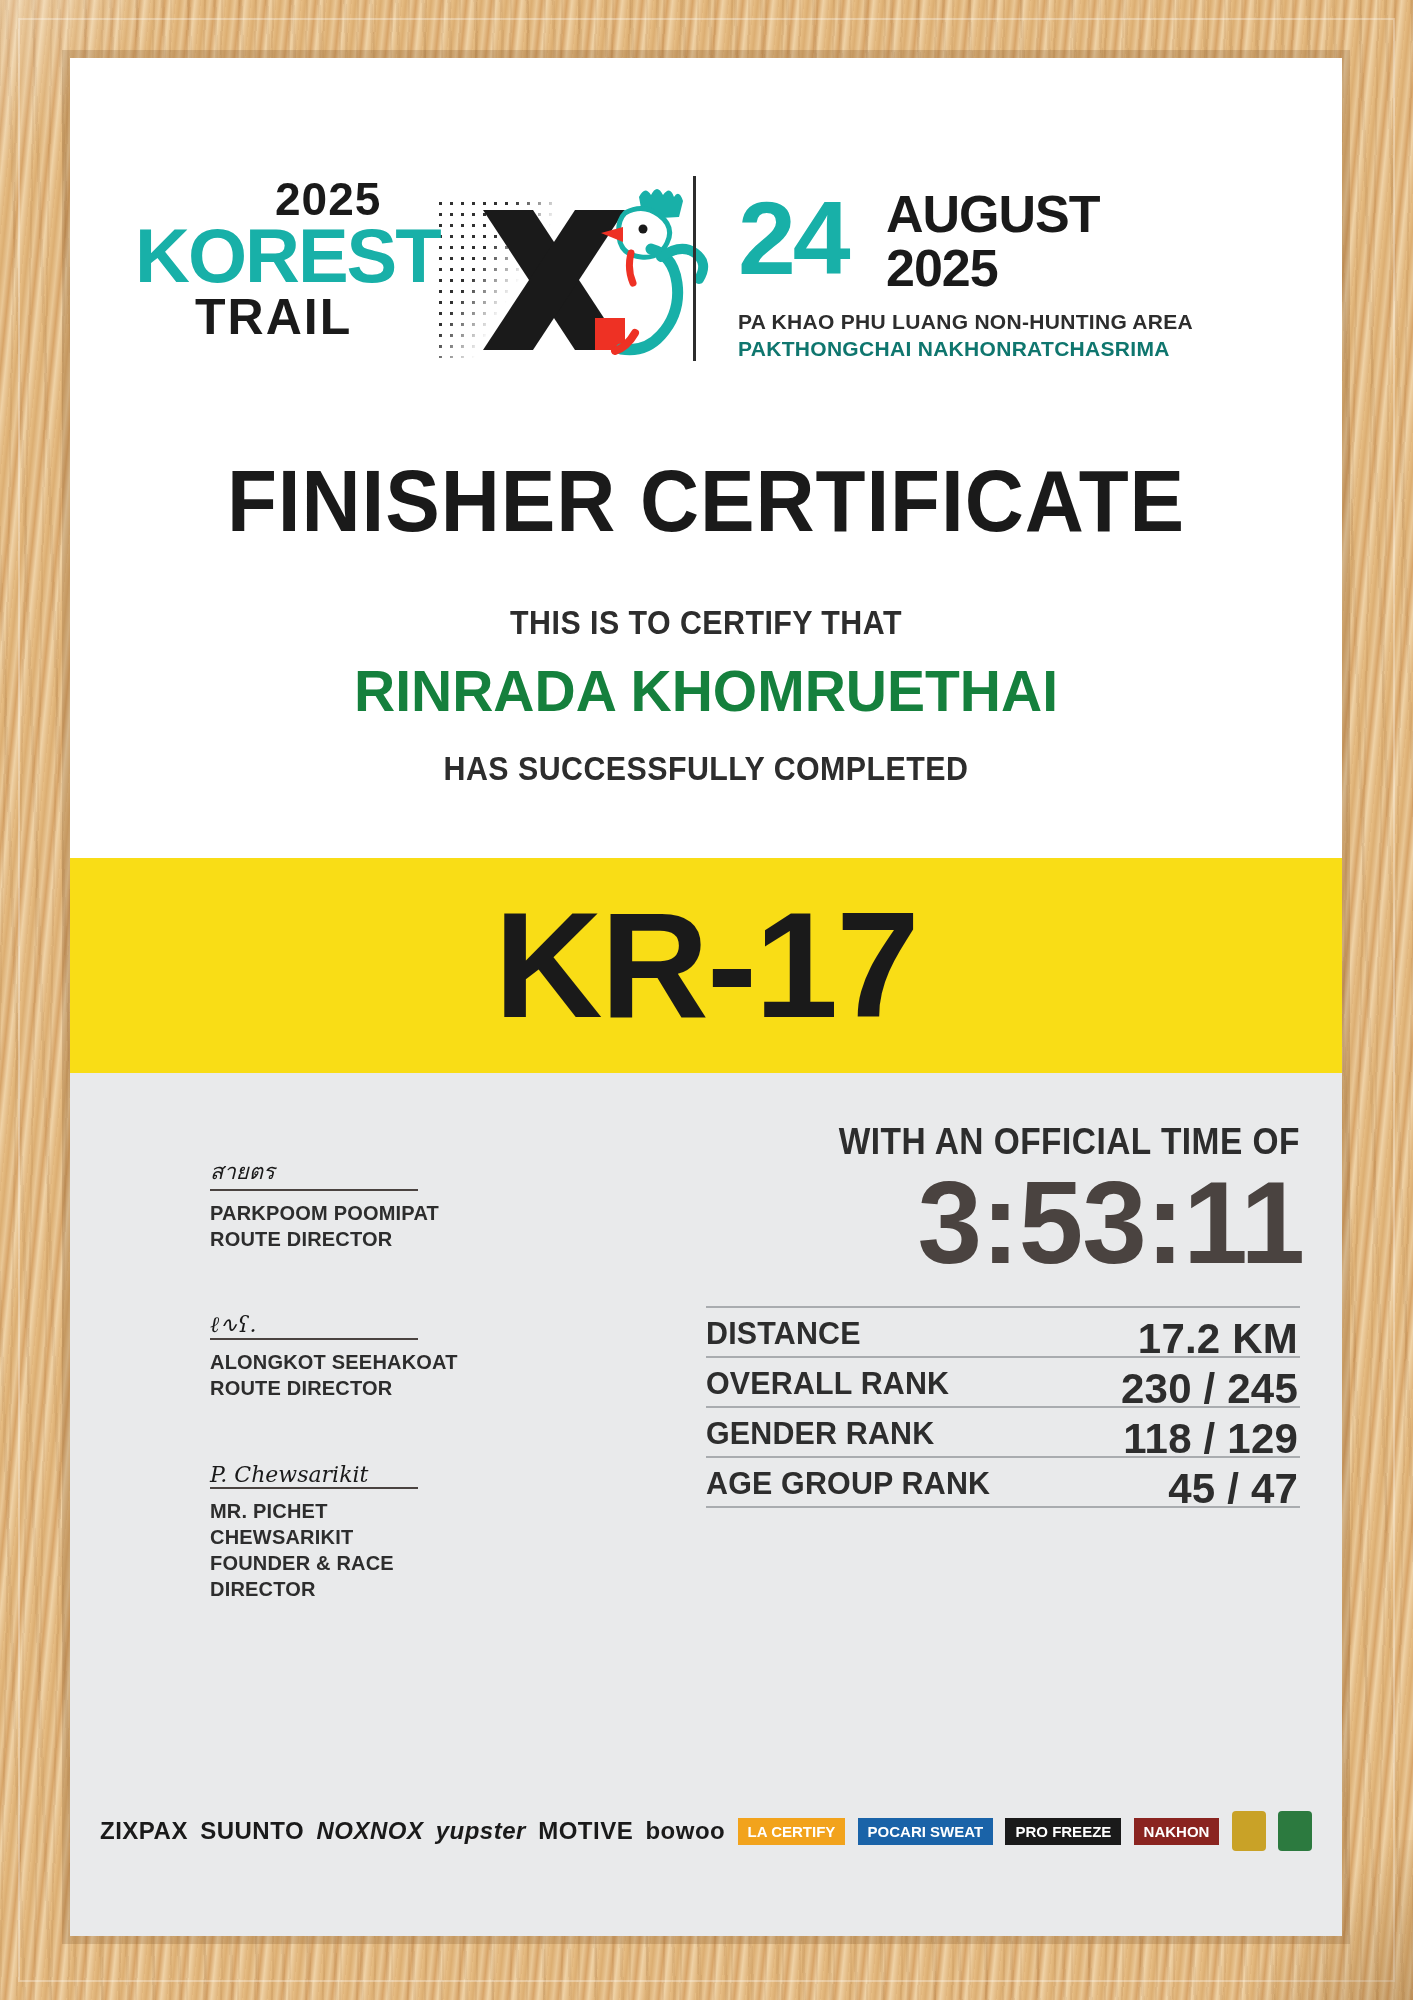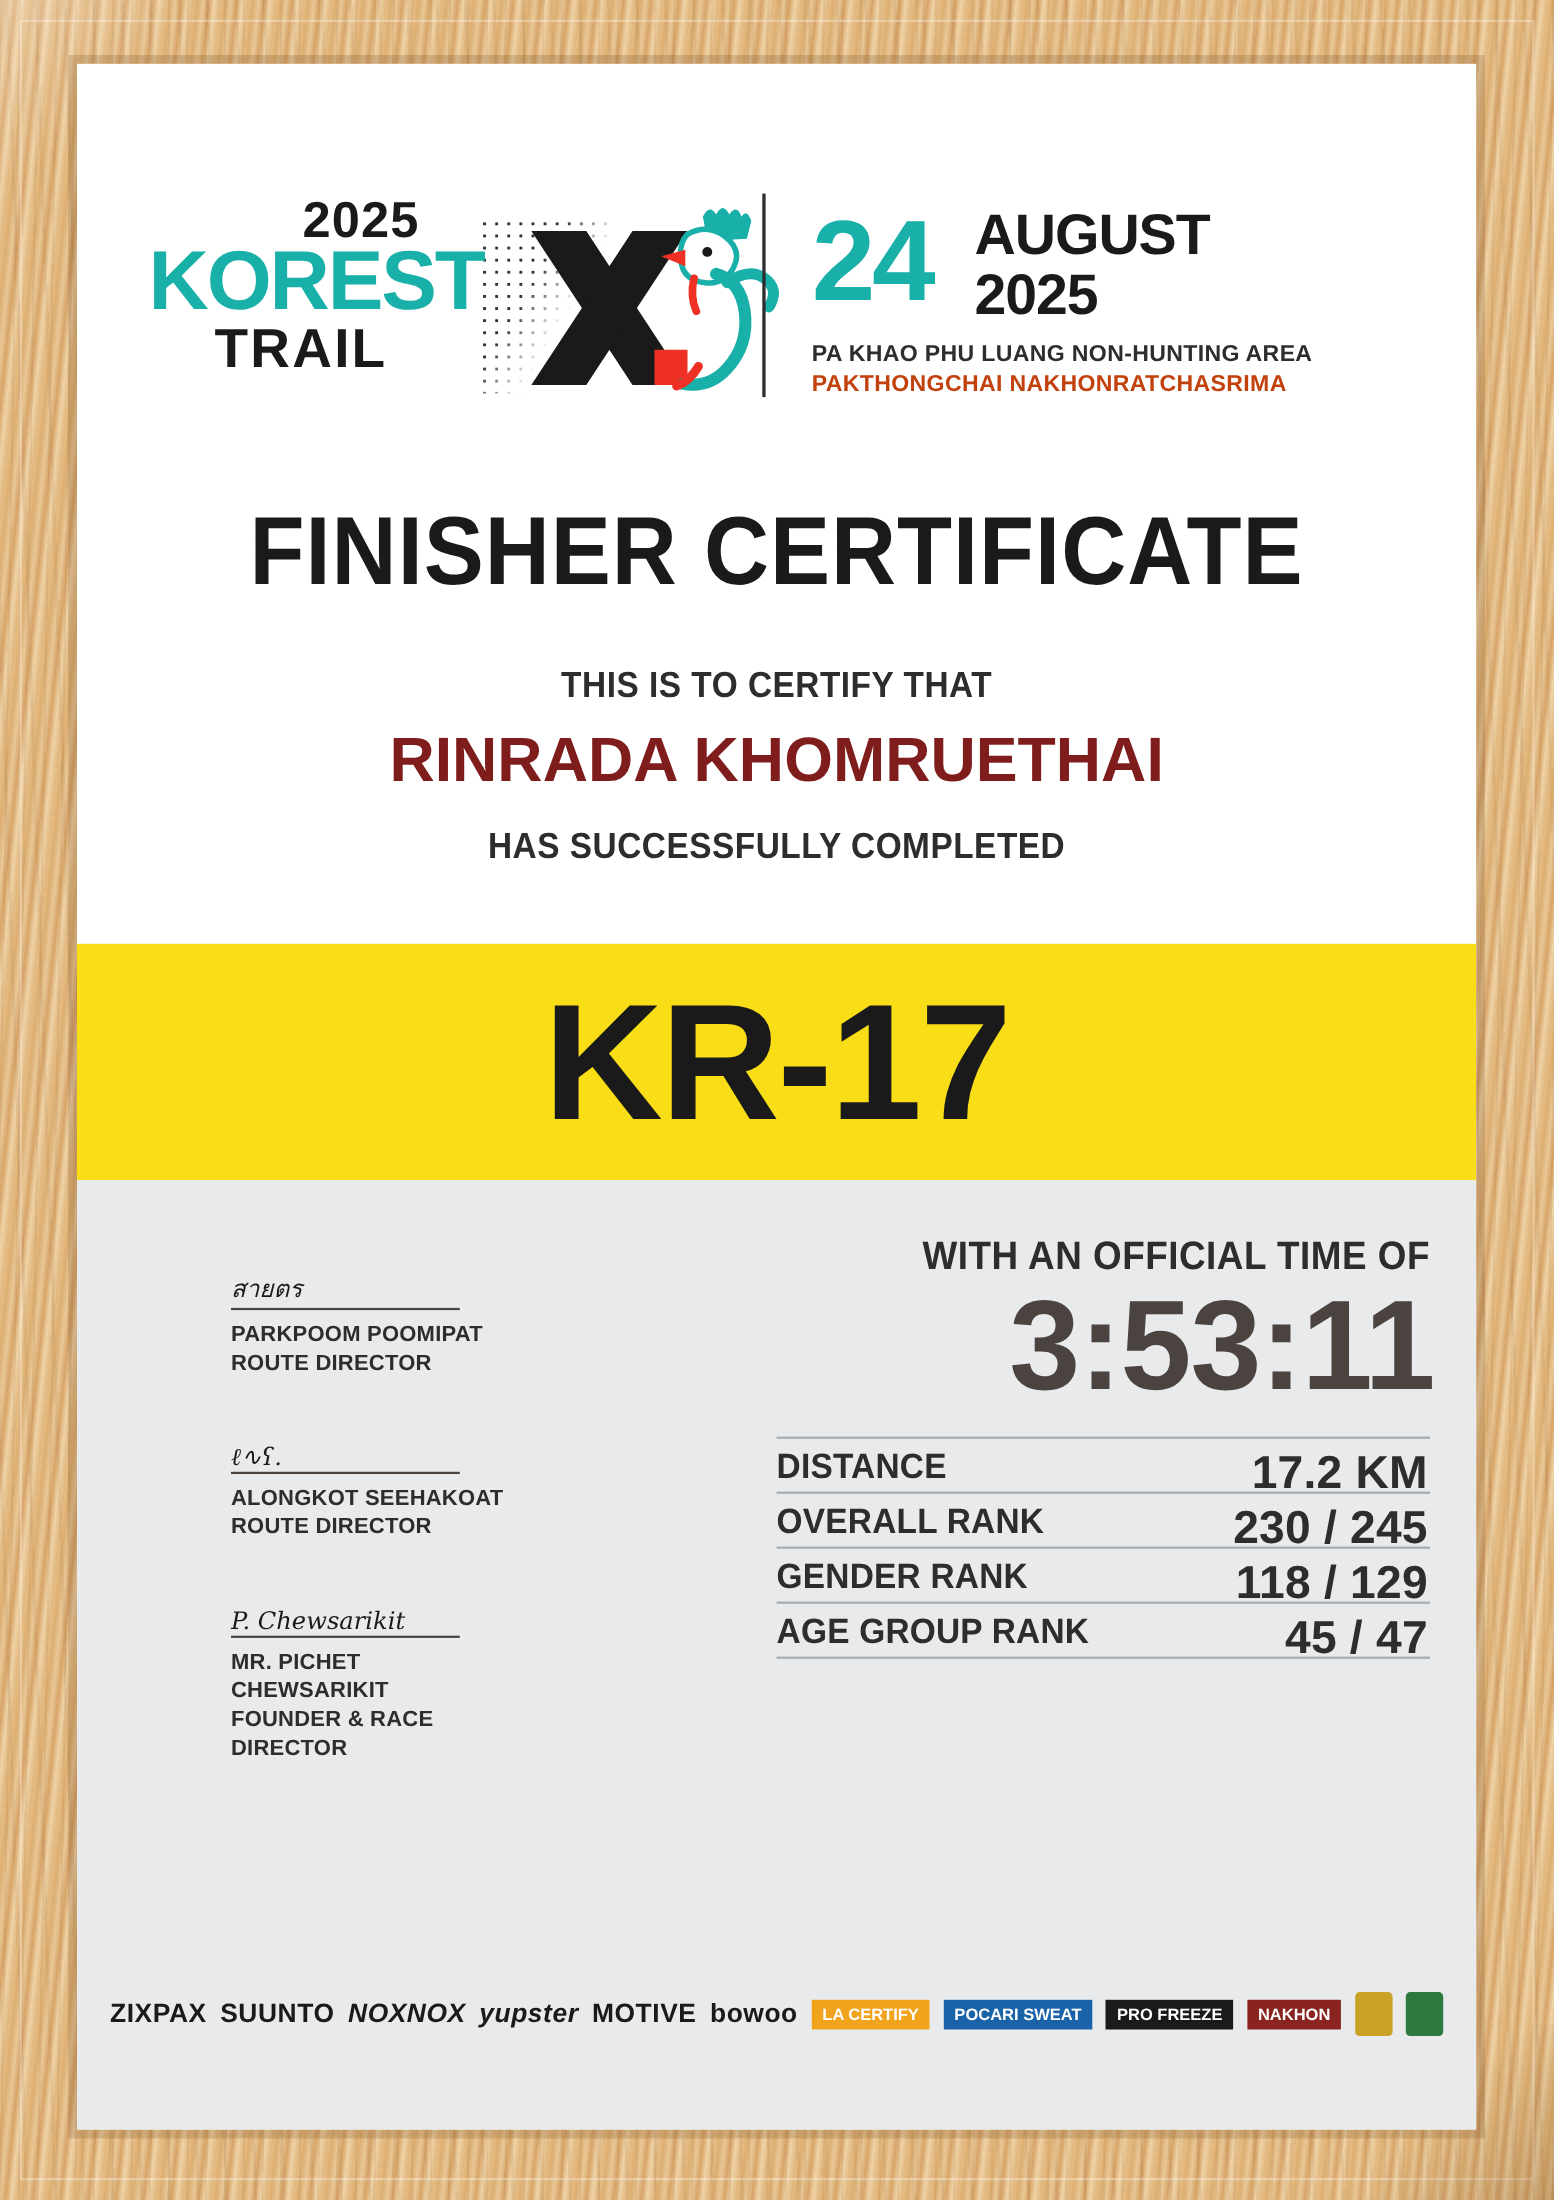--- a/index.html
+++ b/index.html
@@ -173,21 +173,21 @@
     font-size: 21px;
     font-weight: bold;
     color: #2d2d2d;
     letter-spacing: 0.3px;
   }
   .venue2 {
     position: absolute;
     left: 0; top: 151px;
     font-size: 21px;
     font-weight: bold;
-    color: #c2410c;
+    color: #0f766e;
     letter-spacing: 0.3px;
   }
 
   
   .title {
     position: absolute;
     left: 0; top: 392px;
     width: 1272px;
     text-align: center;
     font-size: 88px;
@@ -207,21 +207,21 @@
     letter-spacing: 0.5px;
     transform: scaleX(0.92);
   }
   .runner-name {
     position: absolute;
     left: 0; top: 600px;
     width: 1272px;
     text-align: center;
     font-size: 57px;
     font-weight: bold;
-    color: #7f1d1d;
+    color: #15803d;
     letter-spacing: 0px;
   }
   .completed-line {
     position: absolute;
     left: 0; top: 692px;
     width: 1272px;
     text-align: center;
     font-size: 33px;
     font-weight: bold;
     color: #2d2d2d;

